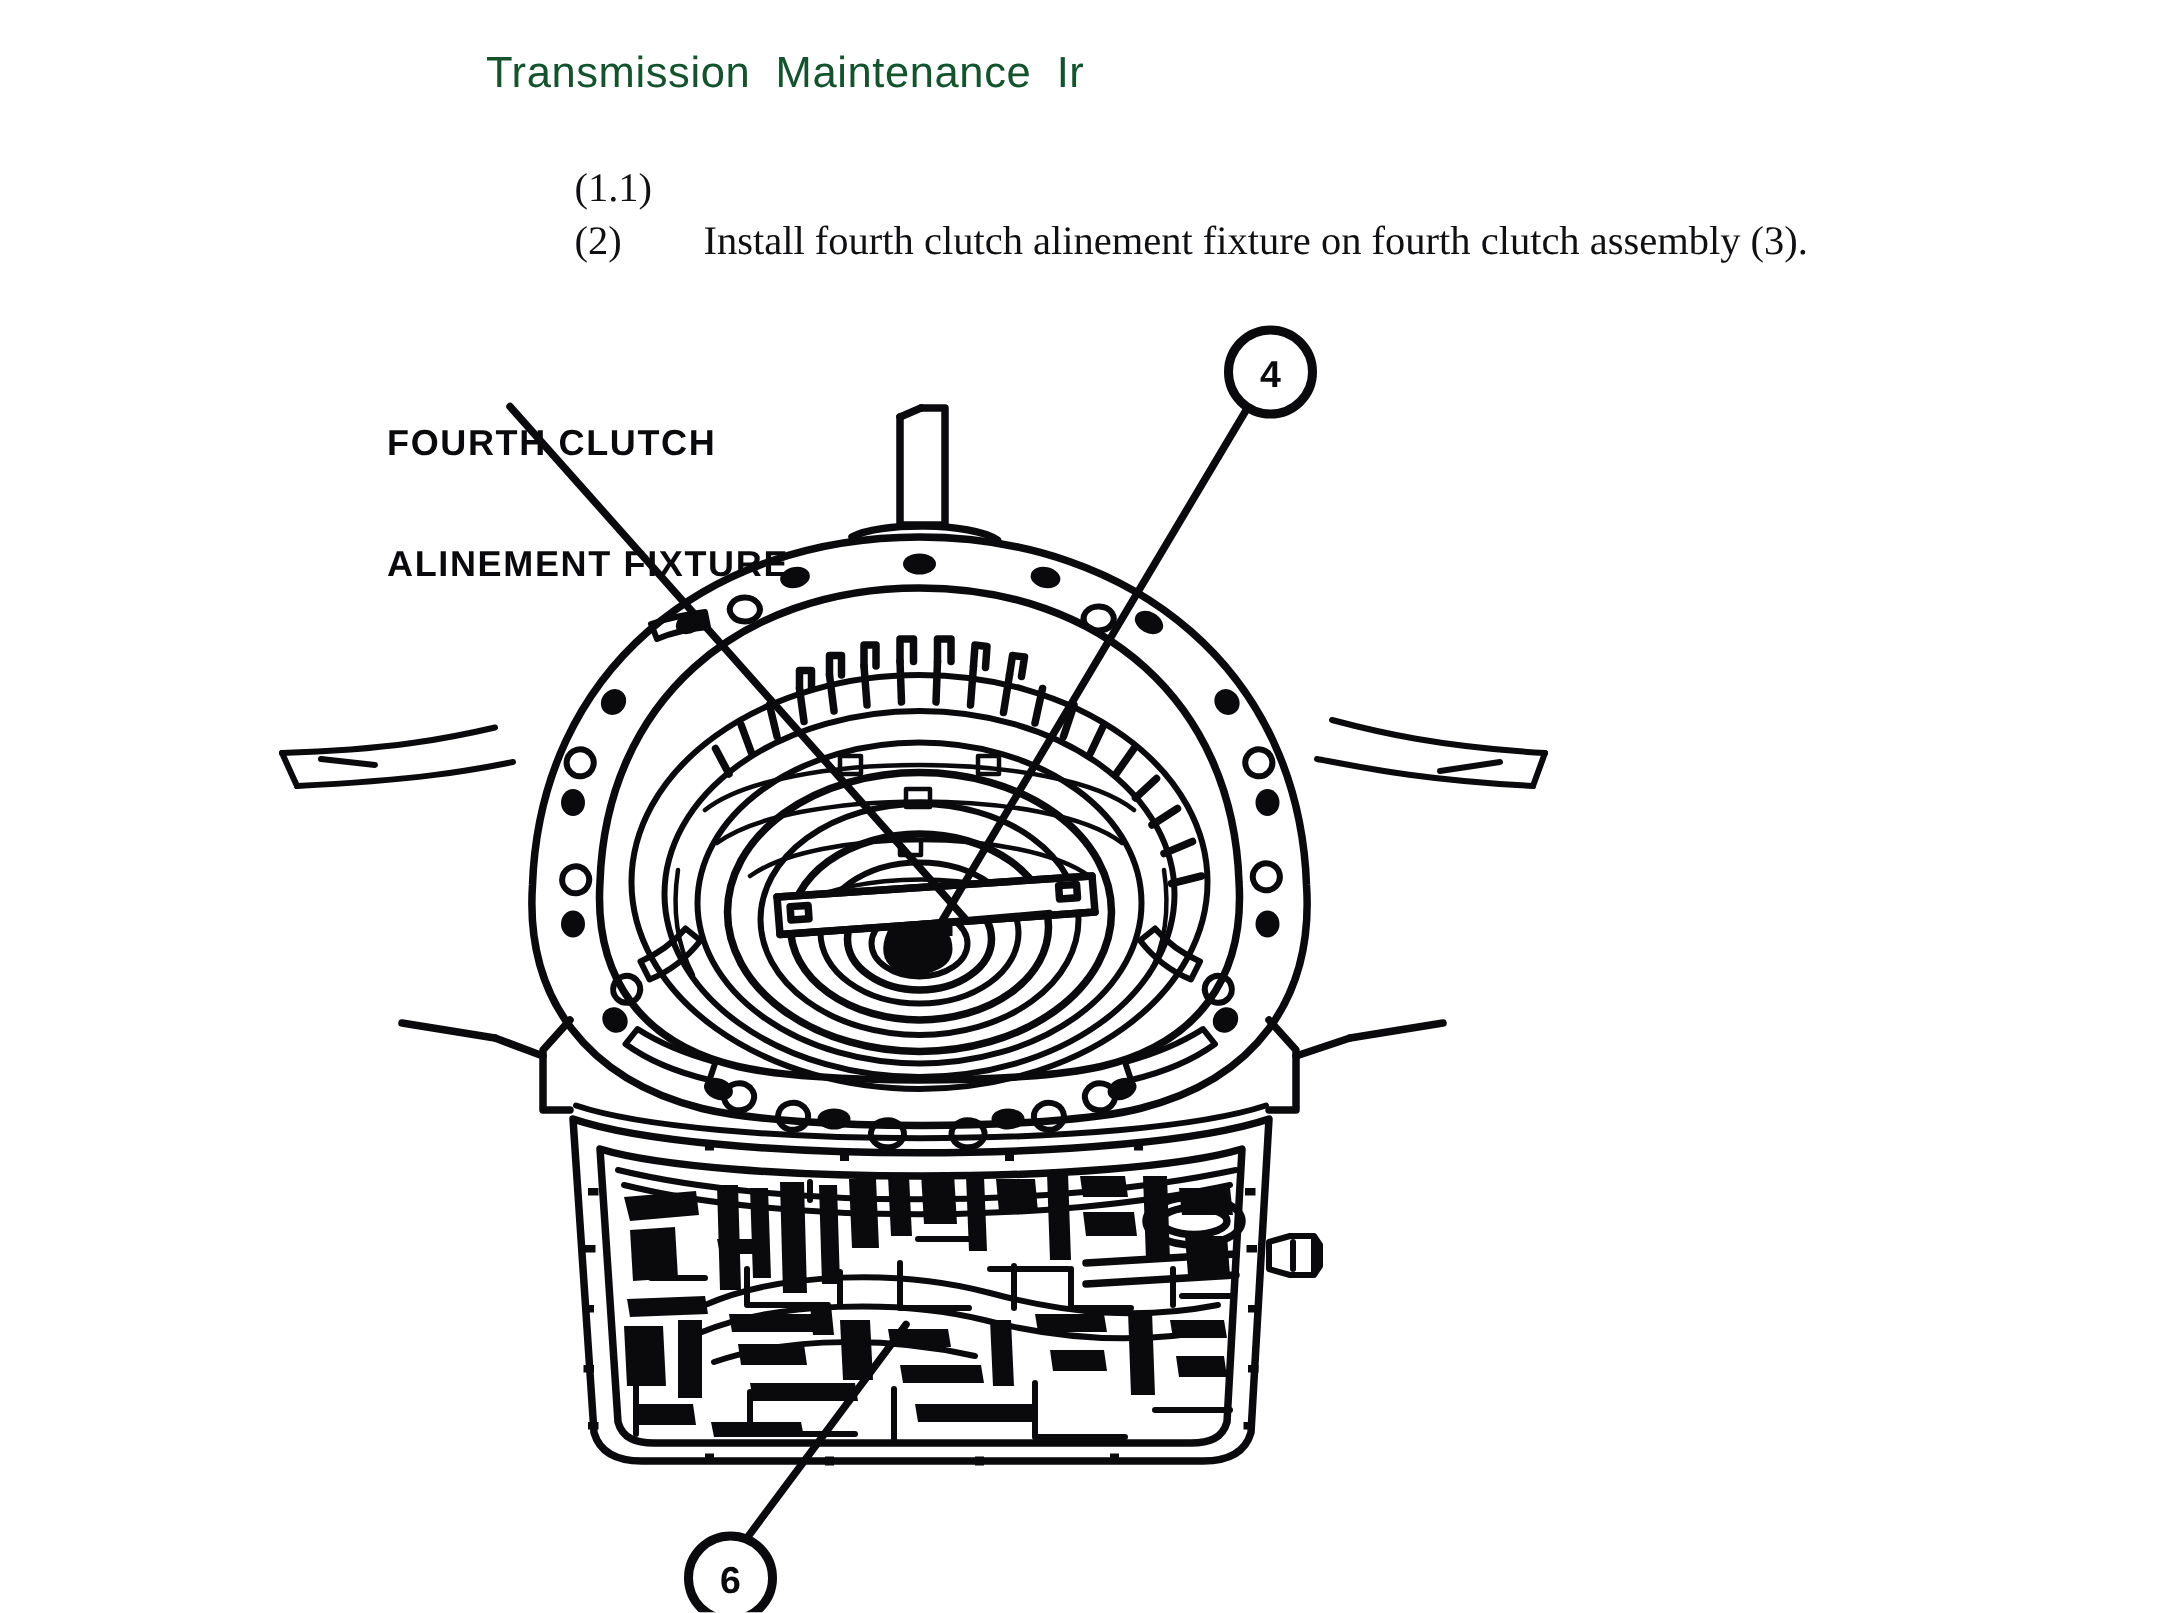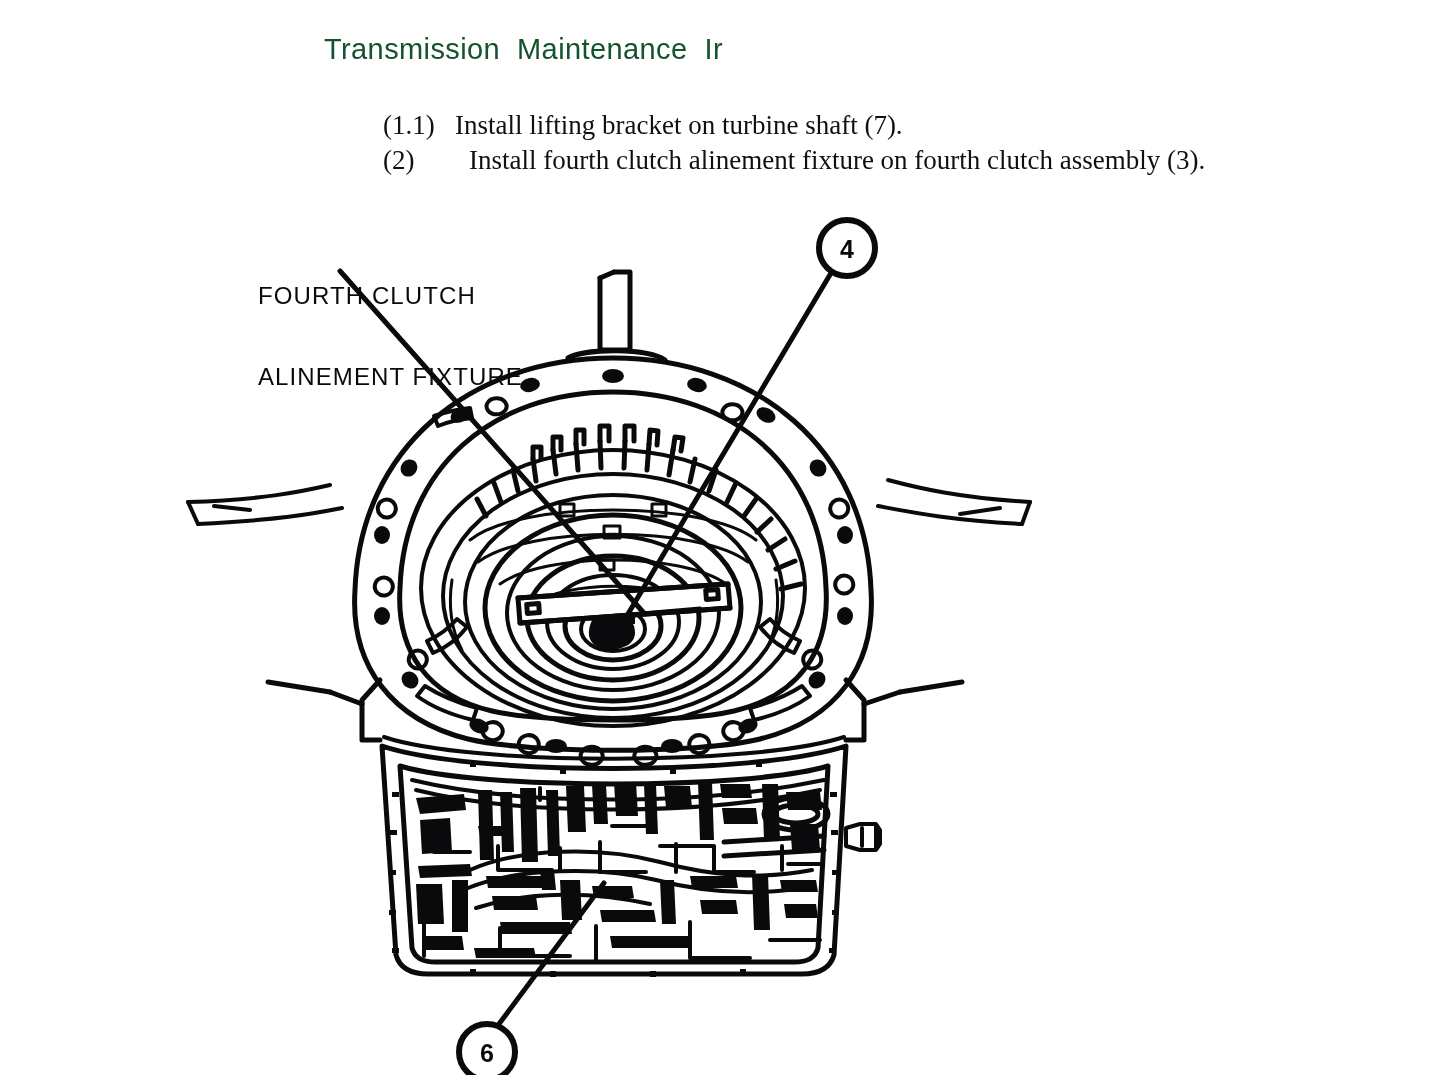--- a/index.html
+++ b/index.html
@@ -66,21 +66,21 @@
     height: 895px;
   }
   #figure svg { display: block; }
 
   
   #label-fixture {
     position: absolute;
     left: 258px;
     top: 228px;
     font-family: "Liberation Sans", sans-serif;
-    font-weight: normal;
+    font-weight: bold;
     font-size: 24px;
     letter-spacing: 1.1px;
     line-height: 27px;
     color: #0a0a0c;
     white-space: pre;
   }
   .cal-num {
     font-family: "Liberation Sans", sans-serif;
     font-weight: bold;
     font-size: 25px;
@@ -90,21 +90,20 @@
 </head>
 <body>
 
 <div id="page">
 
   <div id="doc-title">Transmission  Maintenance  Ir</div>
 
   <div id="instructions">
     <div class="instr-row">
       <span class="instr-num">(1.1)</span>
-      <span class="instr-text">Install lifting bracket on turbine shaft (7).</span>
     </div>
     <div class="instr-row">
       <span class="instr-num wide">(2)</span>
       <span class="instr-text">Install fourth clutch alinement fixture on fourth clutch assembly (3).</span>
     </div>
   </div>
 
   <div id="label-fixture">
     <div>FOURTH CLUTCH</div>
     <div>ALINEMENT FIXTURE</div>

